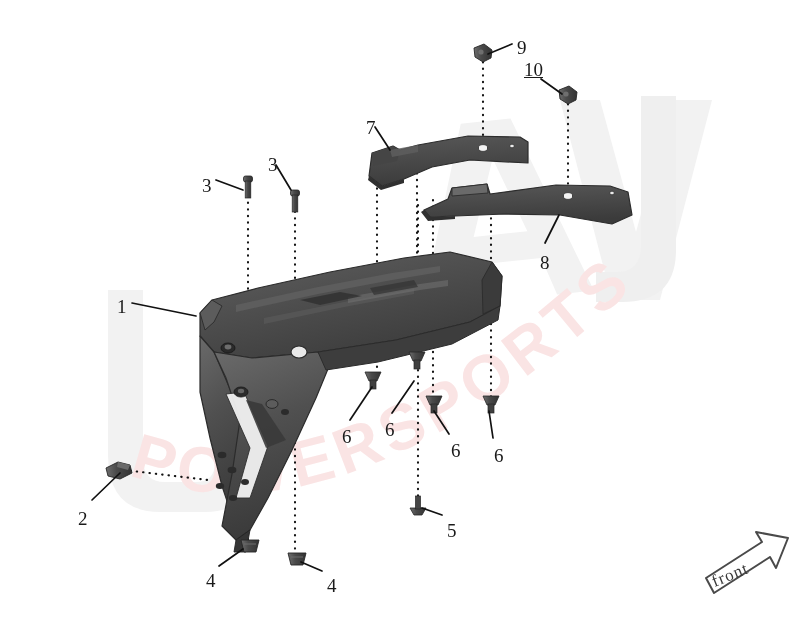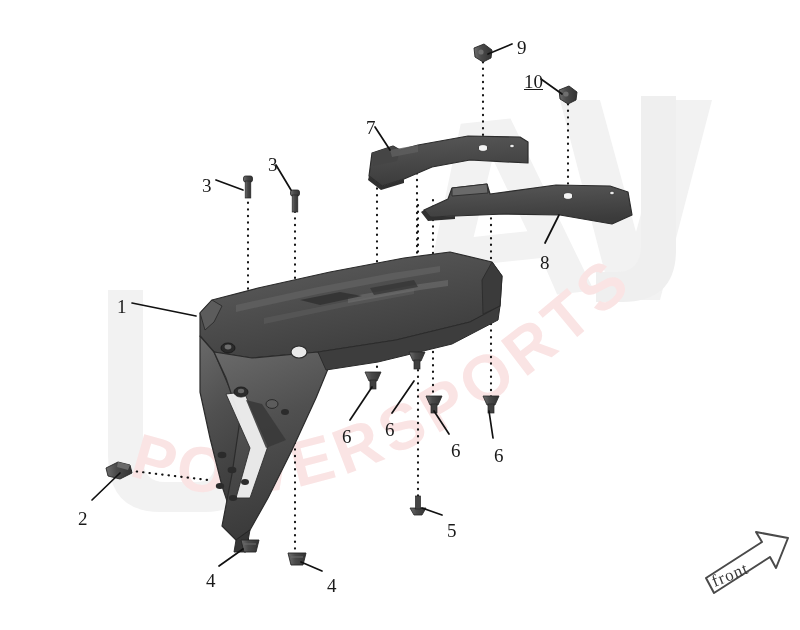--- a/index.html
+++ b/index.html
@@ -249,21 +249,21 @@
       <div class="callout-label" style="left: 206px; top: 571px;">4</div>
       <div class="callout-label" style="left: 327px; top: 576px;">4</div>
       <div class="callout-label" style="left: 447px; top: 521px;">5</div>
       <div class="callout-label" style="left: 342px; top: 427px;">6</div>
       <div class="callout-label" style="left: 385px; top: 420px;">6</div>
       <div class="callout-label" style="left: 451px; top: 441px;">6</div>
       <div class="callout-label" style="left: 494px; top: 446px;">6</div>
       <div class="callout-label" style="left: 366px; top: 118px;">7</div>
       <div class="callout-label" style="left: 540px; top: 253px;">8</div>
       <div class="callout-label" style="left: 517px; top: 38px;">9</div>
-      <div class="callout-label" style="left: 524px; top: 72px; text-decoration: underline;">10</div>
+      <div class="callout-label" style="left: 524px; top: 60px; text-decoration: underline;">10</div>
     </div>
 
   <svg class="layer" viewBox="0 0 800 630">
     <g>
       <path d="M706 578 L762 542 L756 532 L788 538 L776 568 L770 557 L714 593 Z" fill="#ffffff" stroke="#4a4a4a" stroke-width="2" stroke-linejoin="round"></path>
     </g>
   </svg>
   <div class="front-label" style="left:709px; top:573px;">front</div>
 
 </div>

